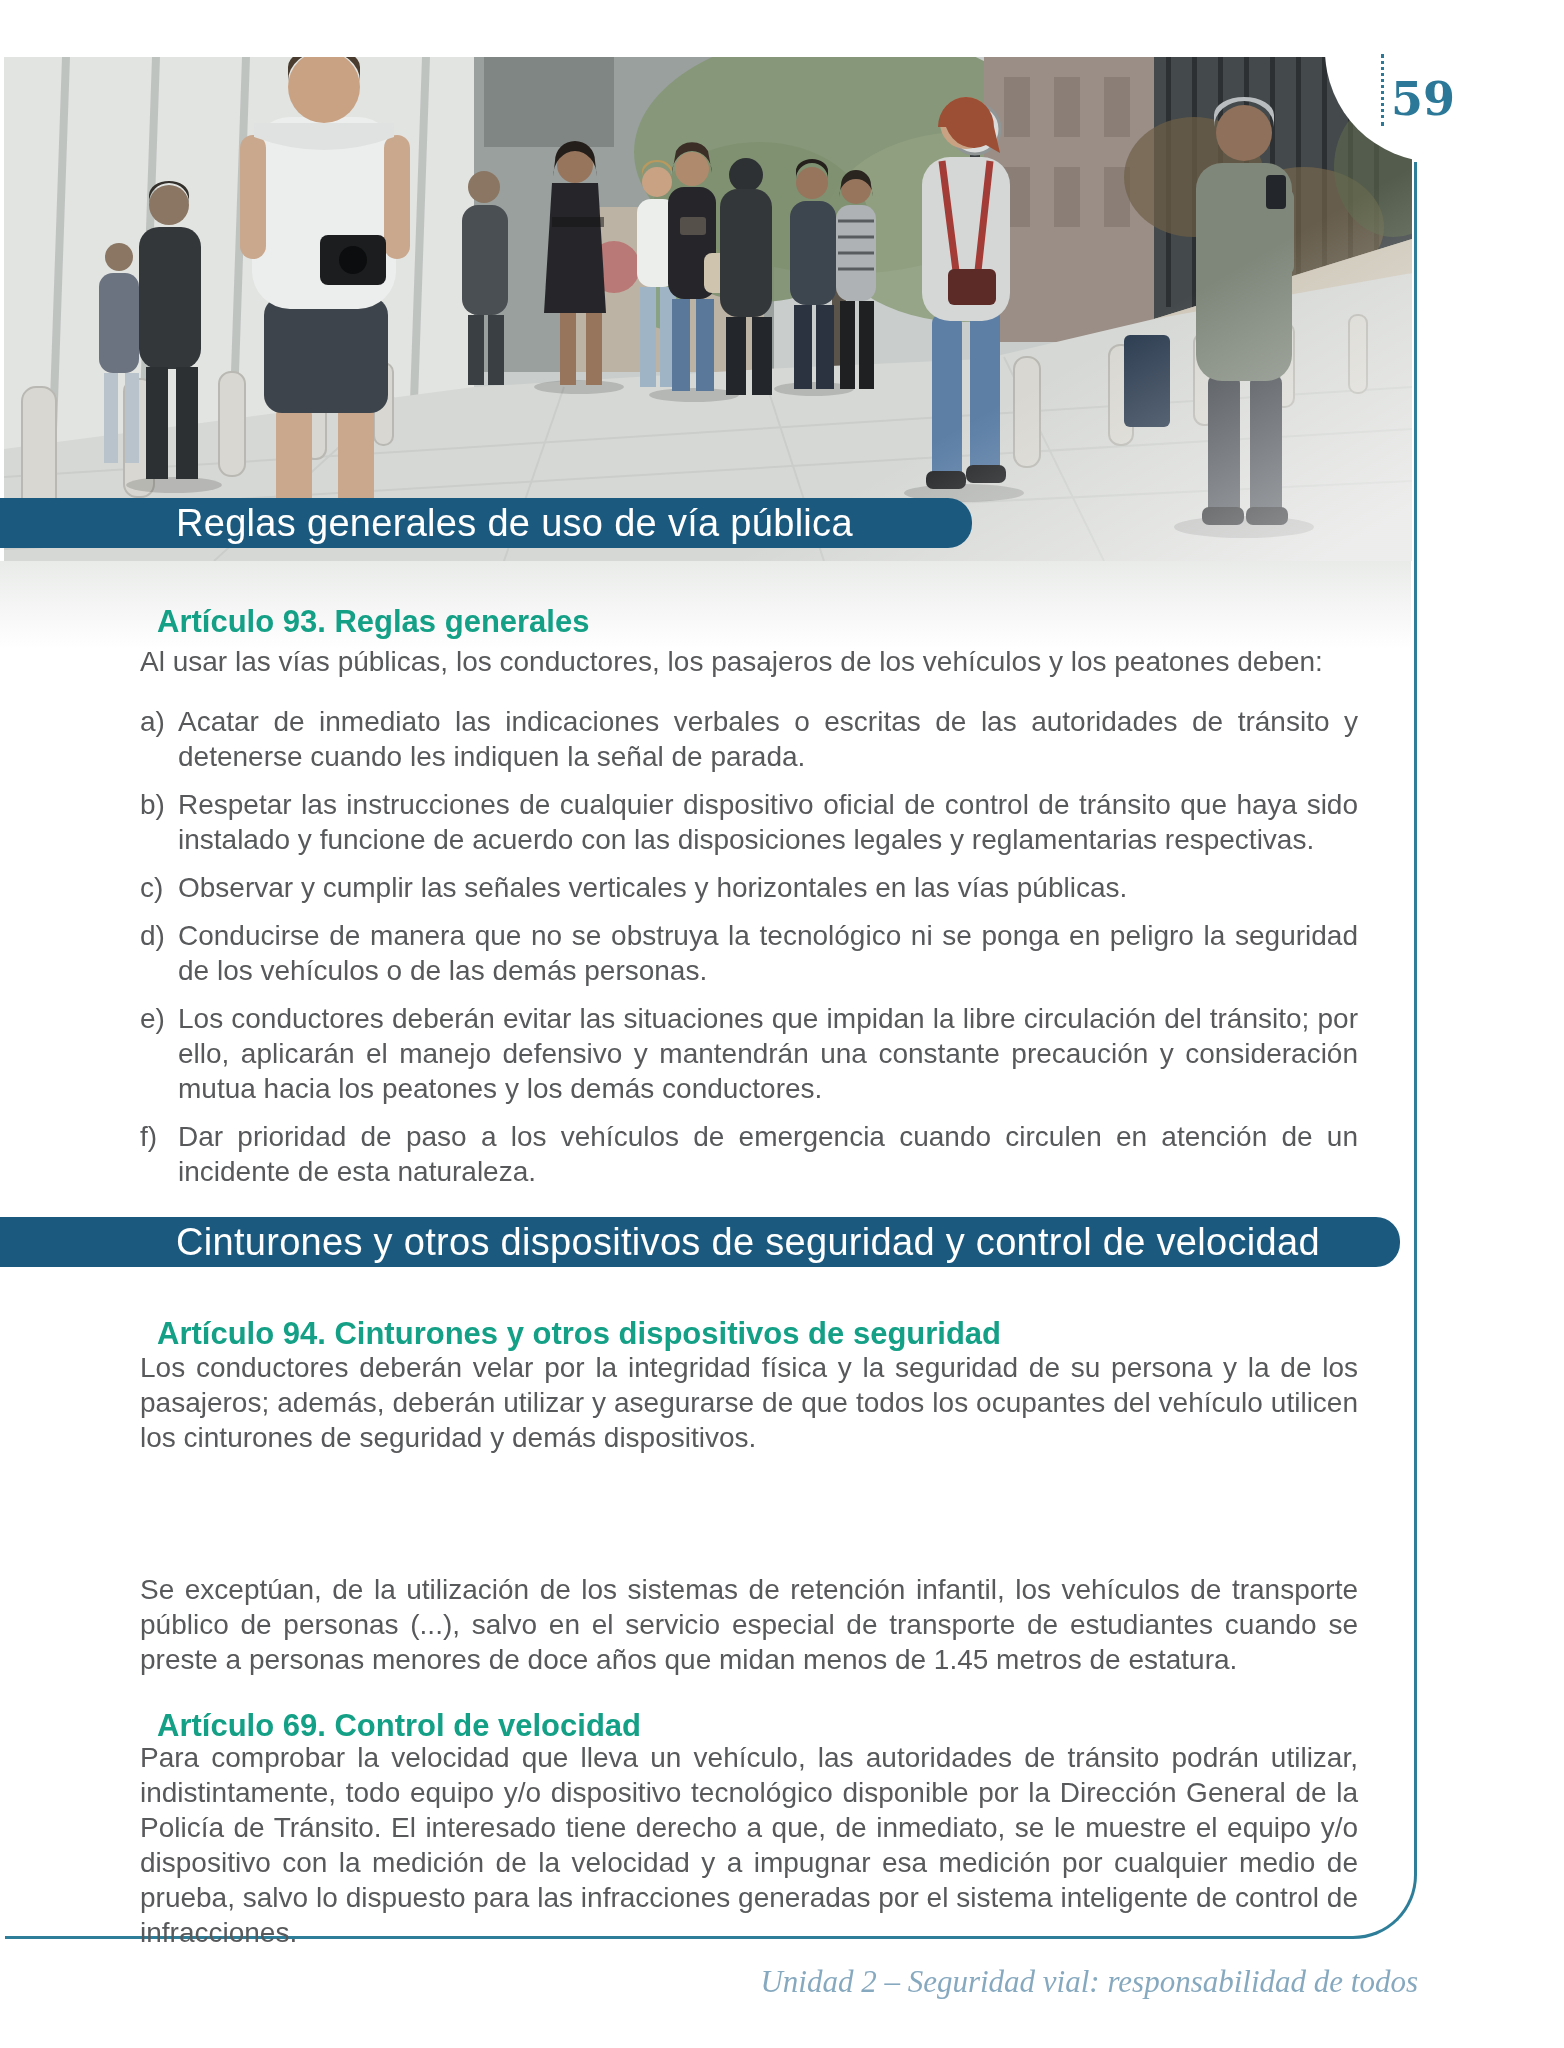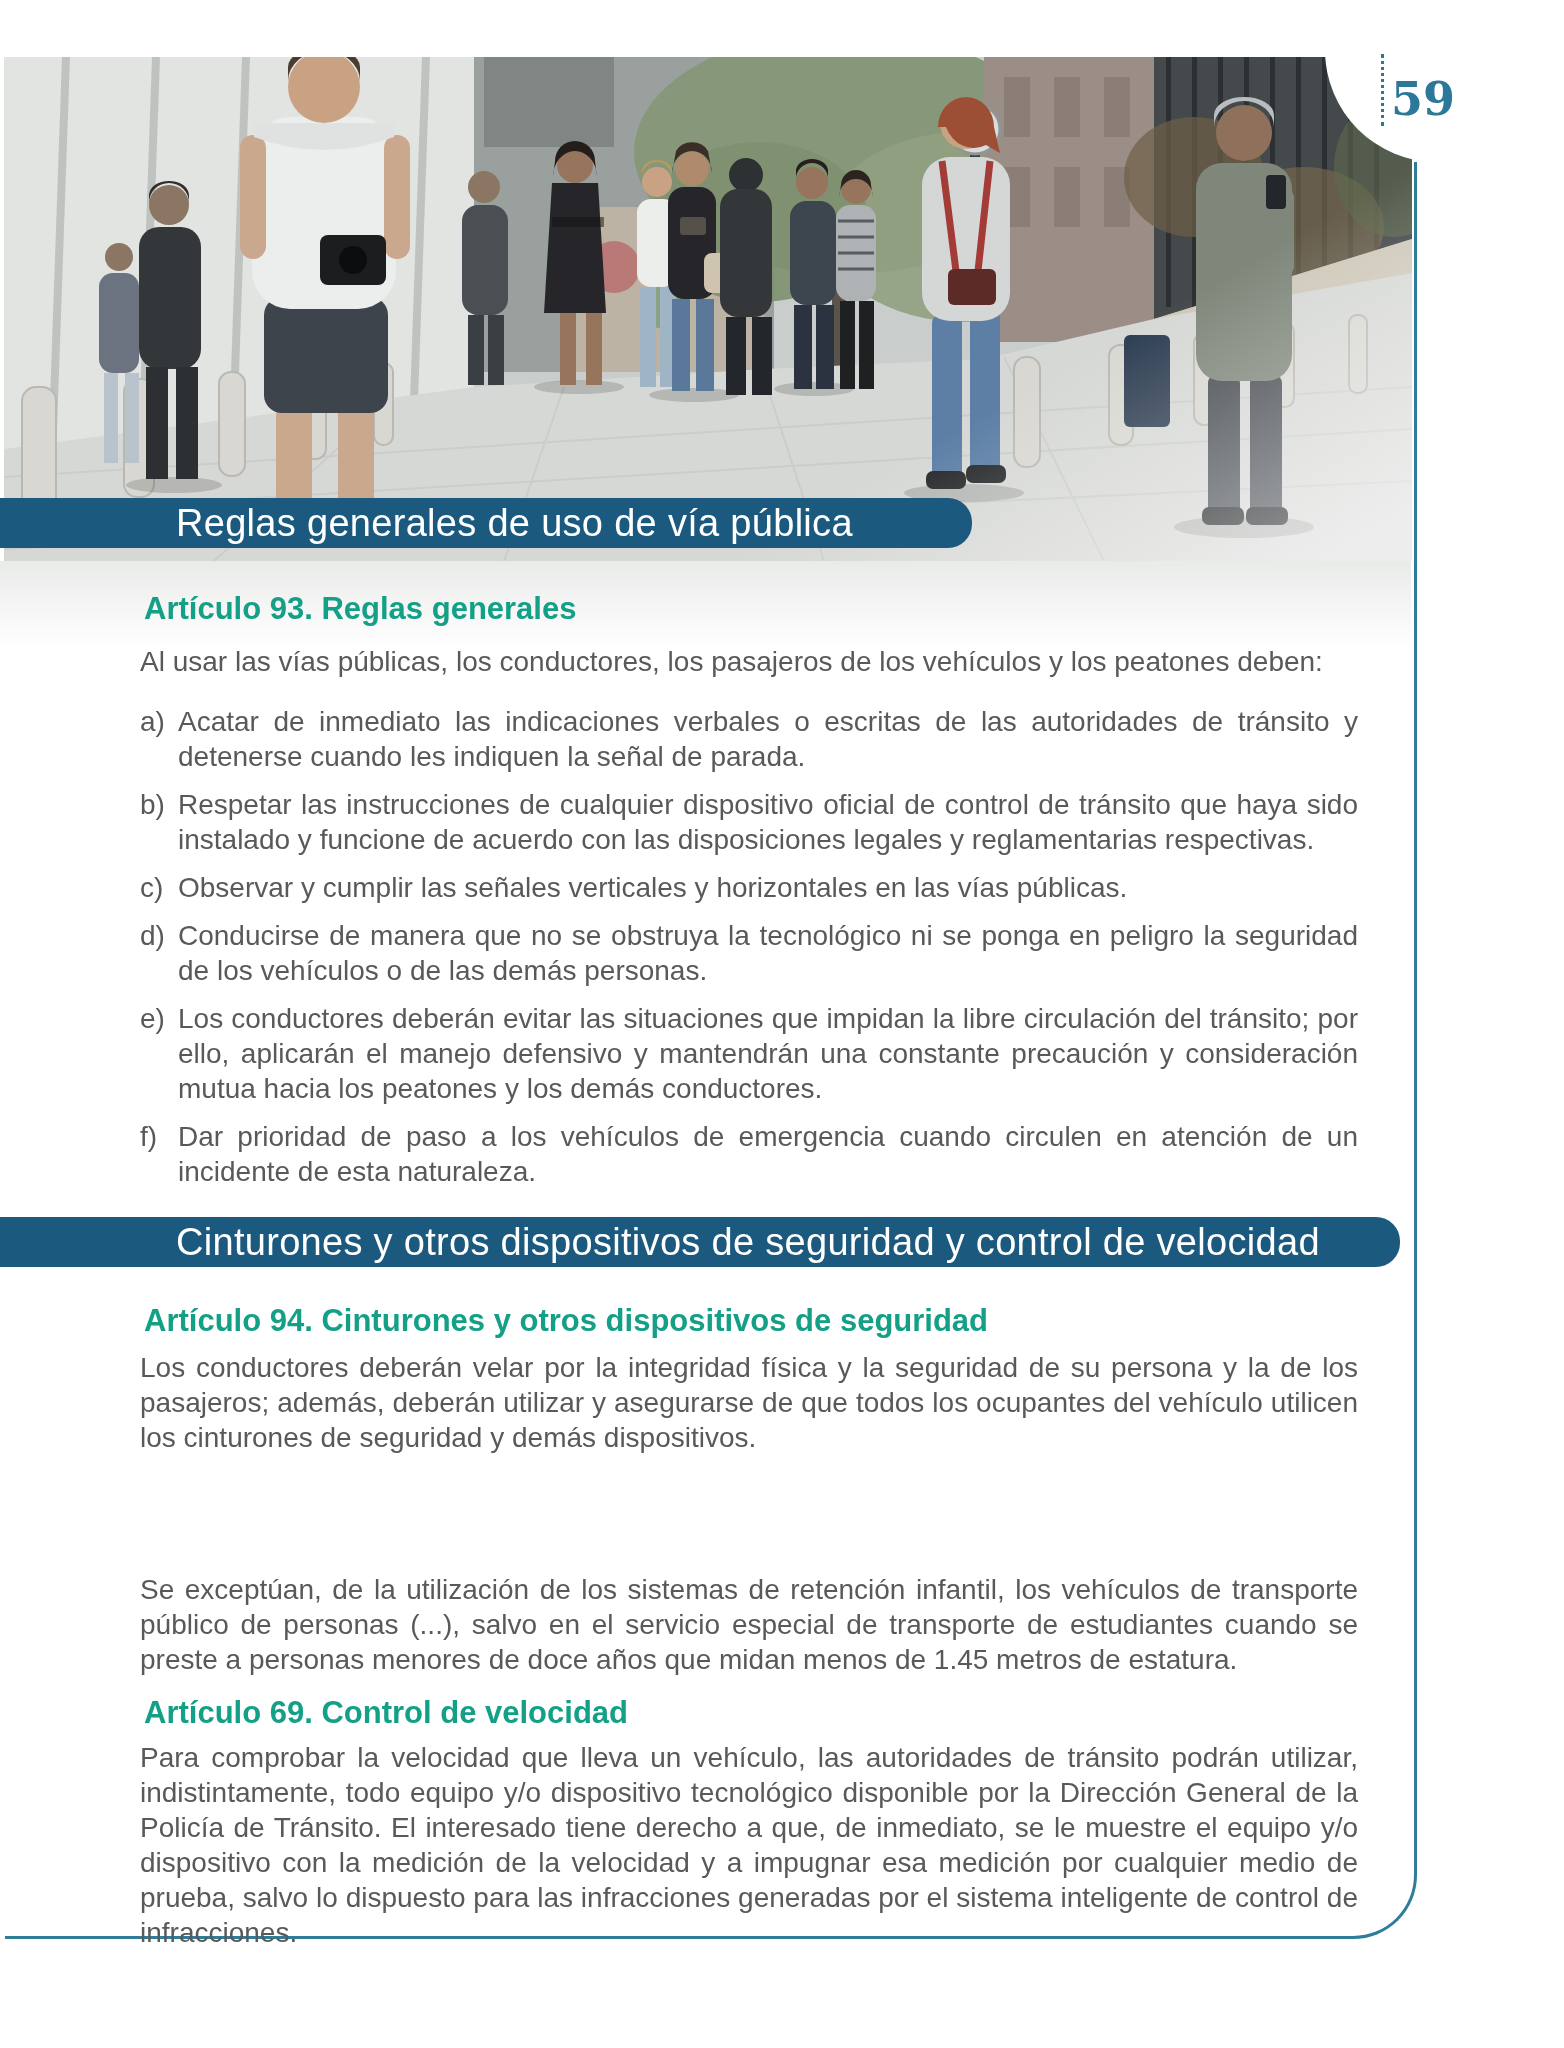--- a/index.html
+++ b/index.html
@@ -22,21 +22,21 @@
     border-right:3px solid #2e7e99; border-bottom:3px solid #2e7e99; border-bottom-right-radius:64px;}
   .fade-strip{position:absolute; left:0; top:561px; width:1411px; height:88px;
     background:linear-gradient(#e9ebe9, #ffffff);}
   
   .banner{position:absolute; left:0; height:50px; background:#1b5a7e; color:#ffffff;
     border-radius:0 24px 24px 0; display:flex; align-items:center; padding-left:176px;
     box-sizing:border-box; font-size:38px; letter-spacing:.3px; white-space:nowrap;}
   .banner1{top:498px; width:972px;}
   .banner2{top:1217px; width:1400px;}
   
-  .h-teal{position:absolute; left:140px; margin:4px; color:#14a086; font-size:31px; font-weight:bold; line-height:1.1;}
+  .h-teal{position:absolute; left:140px; margin:17px; color:#14a086; font-size:31px; font-weight:bold; line-height:1.1;}
   .h93{top:588px;} .h94{top:1300px;} .h99{top:1692px;}
   .body{position:absolute; left:140px; width:1218px; color:#58595b; font-size:28px; line-height:35px;}
   .just{text-align:justify;}
   .intro{top:644px;}
   .list{top:704px;}
   .li{display:flex; margin-bottom:13px;}
   .li .let{width:38px; flex:none;}
   .li .txt{flex:1; text-align:justify;}
   .p94a{top:1350px;} .p94b{top:1478px;} .p94c{top:1572px;} .p99{top:1740px;}
   
@@ -298,14 +298,15 @@
   <div class="banner banner2">
     <span>Cinturones y otros dispositivos de seguridad y control de velocidad</span>
   </div>
   <h2 class="h-teal h94">Artículo 94. Cinturones y otros dispositivos de seguridad</h2>
   <div class="body just p94a">Los conductores deberán velar por la integridad física y la seguridad de su persona y la de los pasajeros; además, deberán utilizar y asegurarse de que todos los ocupantes del vehículo utilicen los cinturones de seguridad y demás dispositivos.</div>
   <div class="body just p94c">Se exceptúan, de la utilización de los sistemas de retención infantil, los vehículos de transporte público de personas (...), salvo en el servicio especial de transporte de estudiantes cuando se preste a personas menores de doce años que midan menos de 1.45 metros de estatura.</div>
 
   <h2 class="h-teal h99">Artículo 69. Control de velocidad</h2>
   <div class="body just p99">Para comprobar la velocidad que lleva un vehículo, las autoridades de tránsito podrán utilizar, indistintamente, todo equipo y/o dispositivo tecnológico disponible por la Dirección General de la Policía de Tránsito. El interesado tiene derecho a que, de inmediato, se le muestre el equipo y/o dispositivo con la medición de la velocidad y a impugnar esa medición por cualquier medio de prueba, salvo lo dispuesto para las infracciones generadas por el sistema inteligente de control de infracciones.</div>
 
+  <div class="footer">Unidad 2 – Seguridad vial: responsabilidad de todos</div>
 
 </div>
 
 </body></html>

